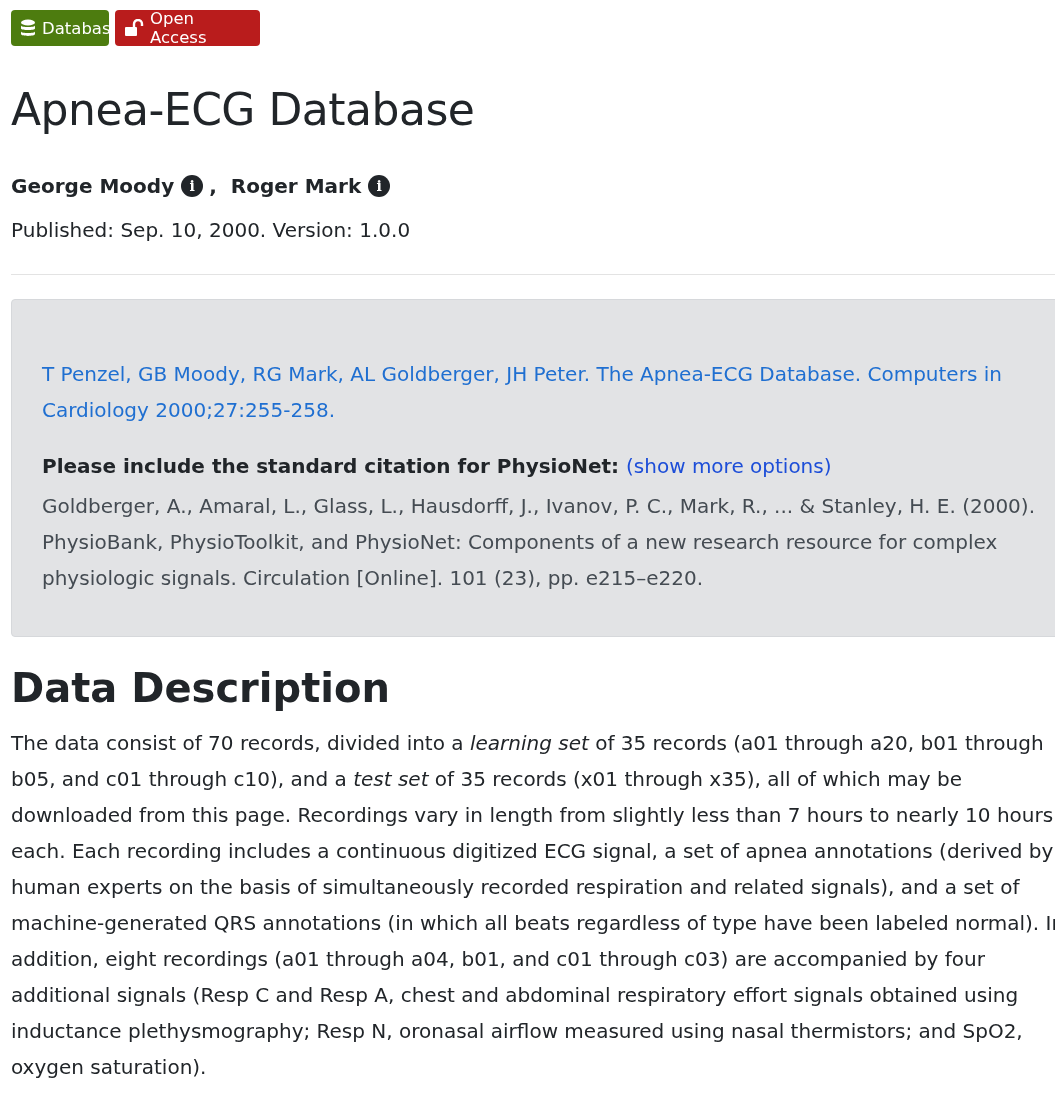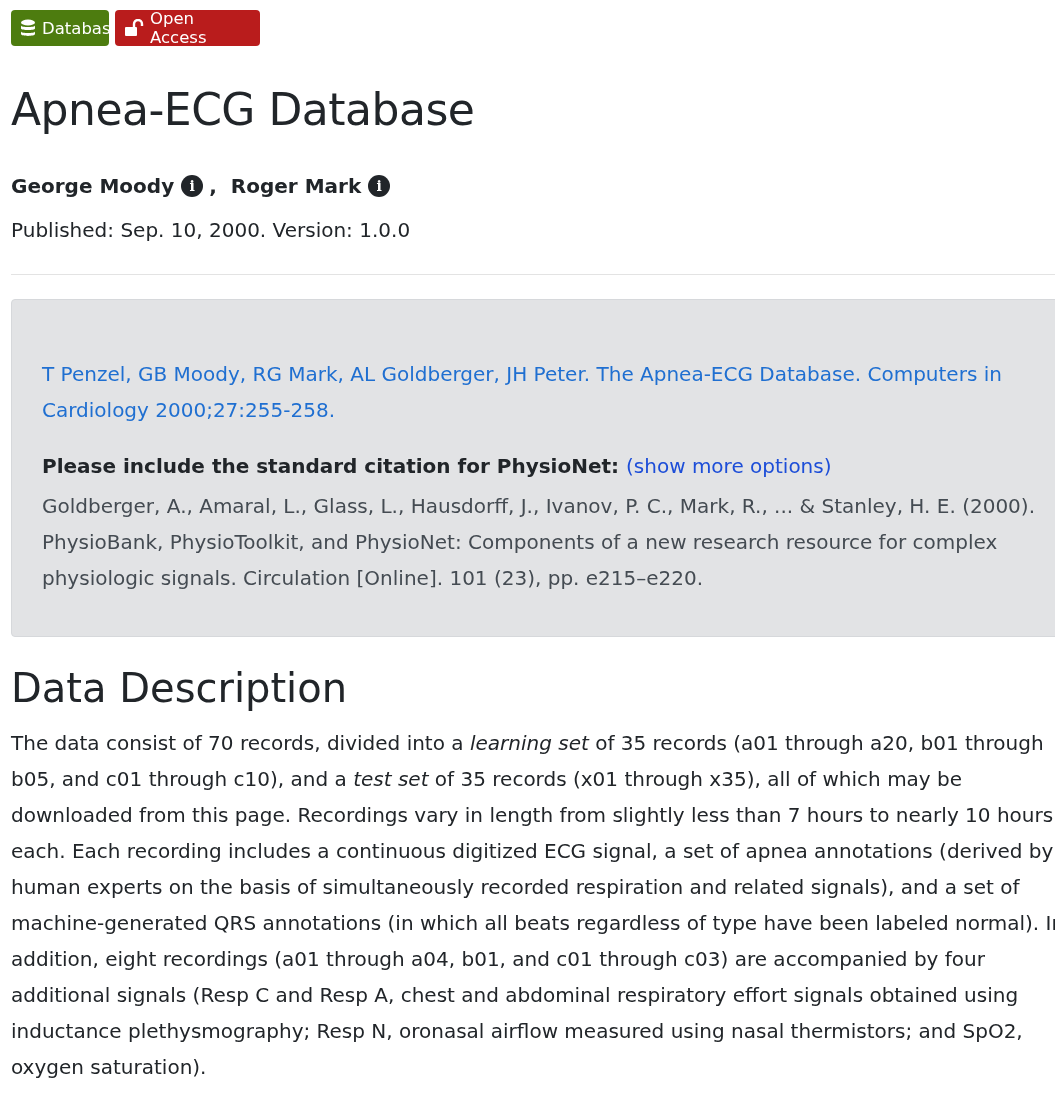--- a/index.html
+++ b/index.html
@@ -129,21 +129,21 @@
     .orig-cite { top: 56px; color: #1f6fd1; }
     .physio-label { top: 154px; }
     .show-more { font-weight: 400; color: #1d4ed8; cursor: pointer; }
     .physio-cite { top: 188px; }
     .section-title {
       position: absolute;
       top: 660px;
       left: 11px;
       margin: 0;
       font-size: 40px;
-      font-weight: 400;
+      font-weight: 700;
       line-height: 56px;
       color: #212529;
       white-space: nowrap;
     }
     .desc {
       position: absolute;
       top: 725px;
       left: 11px;
       width: 1060px;
       margin: 0;

